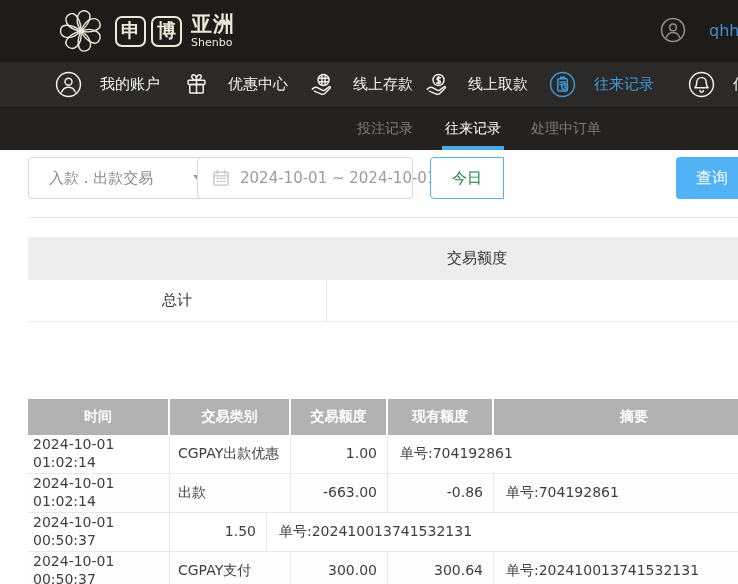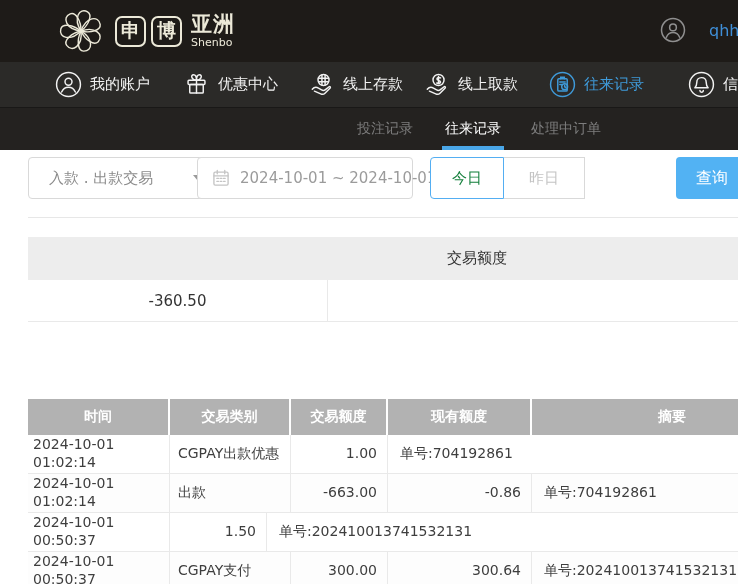--- a/index.html
+++ b/index.html
@@ -16,21 +16,21 @@
     border:2px solid #ece9d8;border-radius:7px;font-size:19px;font-weight:bold}
   .logo-region{line-height:1;margin-left:1px}
   .logo-region .cn{font-size:21px;font-weight:bold;letter-spacing:1px}
   .logo-region .en{font-size:11px;margin-top:2px;font-weight:normal}
   .account{position:absolute;left:660px;top:17px;display:flex;align-items:center;gap:23px;white-space:nowrap;cursor:pointer}
   .account svg{width:26px;height:26px;color:#8f8f8f}
   .account .uname{color:#3f8fd8;font-size:16px}
 
   
   .nav{position:absolute;top:62px;left:0;width:100%;height:46px;background:#2b2a28;border-bottom:1px solid #191817}
-  .nav-item{position:absolute;top:0;height:45px;display:flex;align-items:center;gap:8px;
+  .nav-item{position:absolute;top:0;height:45px;display:flex;align-items:center;gap:18px;
     color:#f2f2f2;font-size:15px;cursor:pointer;white-space:nowrap}
   .nav-item svg{width:27px;height:27px;flex:none}
   .nav-item.active{color:#3f9ad9}
 
   
   .subnav{position:absolute;top:108px;left:0;width:100%;height:42px;background:#242220}
   .subnav-item{position:absolute;top:0;height:42px;display:flex;align-items:center;
     color:#7d7d7d;font-size:14px;cursor:pointer;padding:0 2px}
   .subnav-item.active{color:#fff}
   .subnav-item.active::after{content:"";position:absolute;left:-1px;right:-1px;bottom:0;height:4px;background:#4aa7e8}
@@ -75,21 +75,21 @@
     font-size:14px;font-weight:700;border-right:2px solid #fff}
   .dt-header .hc:last-child{border-right:none}
   .dt-row{min-height:39px;display:flex;border-bottom:1px solid #e9e9e9;background:#fff;align-items:stretch}
   .dt-row:nth-child(odd){background:#fdfdfd}
   .dt-row .dc{display:flex;align-items:center;color:#3e3e3e;font-size:14px;
     border-right:1px solid #e9e9e9;overflow-wrap:break-word;line-height:1.28}
   .dt-row .dc:last-child{border-right:none}
   .c1{width:142px;flex:none}
   .c2{width:121px;flex:none}
   .c3{width:97px;flex:none}
-  .c4{width:144px;flex:none}
+  .c4{width:106px;flex:none}
   .c5{width:280px;flex:none}
   .dt-row .c1{padding-left:5px}
   .dt-row .c2{padding:2px 4px 2px 8px}
   .dt-row .c3{justify-content:flex-end;padding-right:10px}
   .dt-row .c4{justify-content:flex-end;padding-right:10px}
   .dt-row .c5{padding-left:12px}
 </style>
 </head>
 <body>
 
@@ -212,33 +212,32 @@
   </div>
   <div class="f-date">
     <svg viewBox="0 0 24 24" fill="none" stroke="currentColor" stroke-width="1.6" stroke-linecap="round">
       <rect x="3.5" y="5" width="17" height="15.5" rx="1.5"></rect>
       <path d="M3.5 9.5h17M7.5 3v4M16.5 3v4M7 12.5h2M11 12.5h2M15 12.5h2M7 16h2M11 16h2M15 16h2"></path>
     </svg>
     <span>2024-10-01 ~ 2024-10-01</span>
   </div>
   <div class="f-group">
     <div class="f-btn b1 active">今日</div>
-    <div class="f-btn b2">昨日</div>
   </div>
   <button class="f-search">查询</button>
   <div class="f-divider"></div>
 
   <div class="summary">
     <div class="s-header">
       <div class="sc sc1"></div>
       <div class="sc sc2">交易额度</div>
       <div class="sc sc3"></div>
     </div>
     <div class="s-row">
-      <div class="sc sc2">-360.50</div>
+      <div class="sc sc1">总计</div>
       <div class="sc sc3"></div>
     </div>
   </div>
 
   <div class="dtable">
     <div class="dt-header">
       <div class="hc c1">时间</div>
       <div class="hc c2">交易类别</div>
       <div class="hc c3">交易额度</div>
       <div class="hc c4">现有额度</div>

